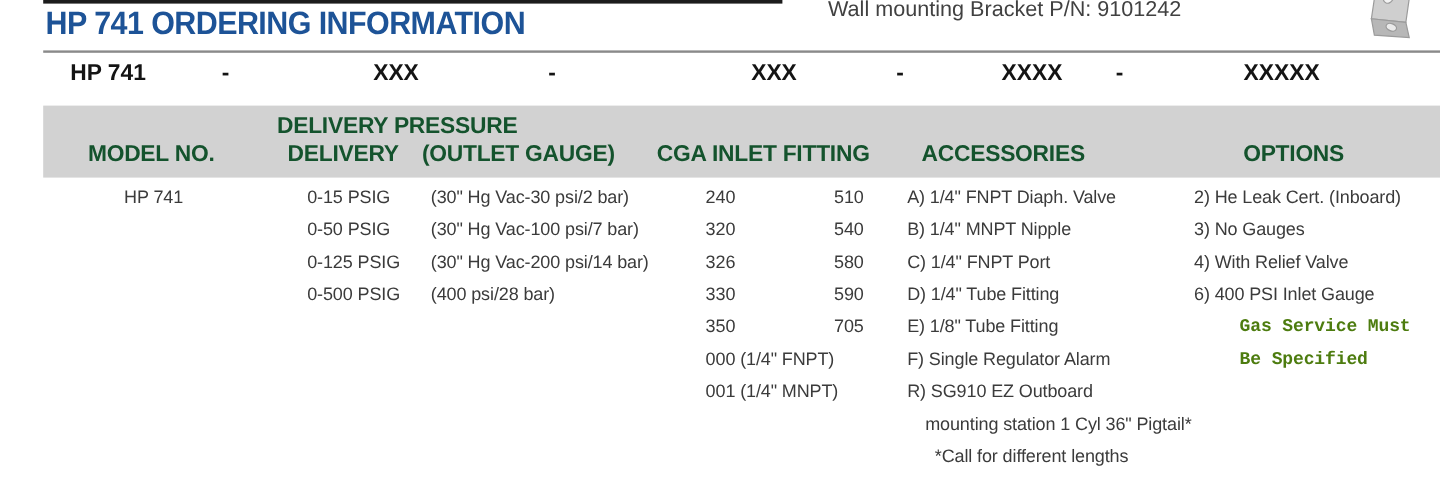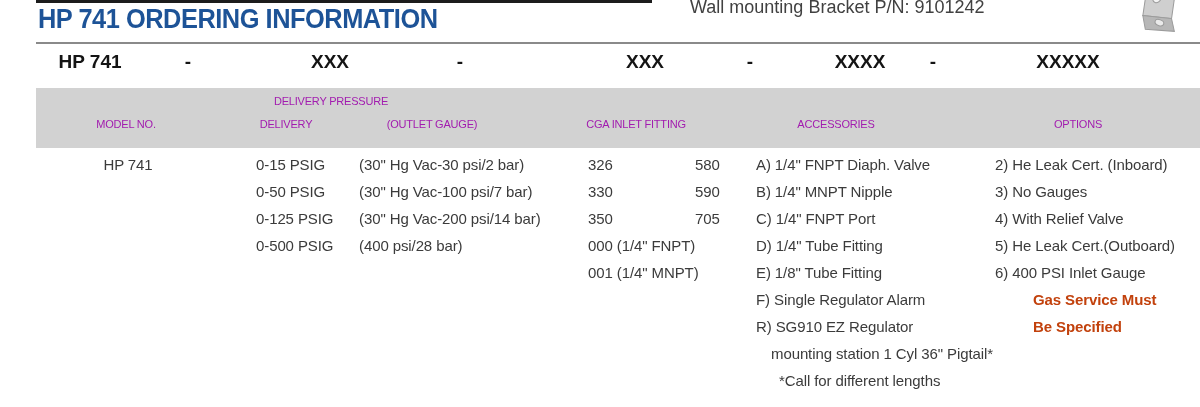--- a/index.html
+++ b/index.html
@@ -19,22 +19,22 @@
 
   .order-row span{
     position:absolute;top:51px;transform:translateX(-50%);
     font-size:19px;font-weight:bold;color:#141414;white-space:nowrap;
   }
   .oc0{left:62px;} .oc1{left:160px;} .oc2{left:302px;} .oc3{left:432px;}
   .oc4{left:617px;} .oc5{left:722px;} .oc6{left:832px;} .oc7{left:905px;} .oc8{left:1040px;}
 
   .band{position:absolute;left:8px;top:88px;width:1184px;height:60px;background:#d2d2d2;}
   .band .lbl{
-    position:absolute;transform:translateX(-50%);font-size:11px;font-weight:normal;
-    color:#a21caf;white-space:nowrap;letter-spacing:-0.2px;
+    position:absolute;transform:translateX(-50%);font-size:19px;font-weight:bold;
+    color:#14532d;white-space:nowrap;letter-spacing:-0.2px;
   }
   .gh{top:7px;left:295px;}
   .h-model{top:30px;left:90px;text-align:right;}
   .h-delivery{top:30px;left:250px;}
   .h-gauge{top:30px;left:396px;}
   .h-cga{top:30px;left:600px;}
   .h-acc{top:30px;left:800px;}
   .h-opt{top:30px;left:1042px;}
 
   .col{position:absolute;top:152px;font-size:15px;color:#3b3b3b;letter-spacing:-0.1px;}
@@ -42,21 +42,21 @@
   .col-model{left:25px;width:150px;text-align:center;}
   .col-delivery{left:228px;}
   .col-gauge{left:331px;}
   .col-cga{left:560px;width:160px;}
   .col-cga .cell{position:relative;}
   .col-cga .r{position:absolute;left:107px;top:0;}
   .col-acc{left:728px;}
   .col-acc .indent1{padding-left:15px;}
   .col-acc .indent2{padding-left:23px;}
   .col-opt{left:967px;}
-  .col-opt .opt-note{padding-left:38px;font-weight:bold;color:#c2410c;}
+  .col-opt .opt-note{padding-left:38px;font-weight:bold;color:#4d7c0f;font-family:Liberation Mono, monospace;}
 </style>
 </head>
 <body>
 
 <div class="page">
 
   <div class="top-line"></div>
 
   <div class="title">HP 741 ORDERING INFORMATION</div>
 
@@ -110,20 +110,28 @@
 
   <div class="col col-gauge">
     <div class="cell">(30" Hg Vac-30 psi/2 bar)</div>
     <div class="cell">(30" Hg Vac-100 psi/7 bar)</div>
     <div class="cell">(30" Hg Vac-200 psi/14 bar)</div>
     <div class="cell">(400 psi/28 bar)</div>
   </div>
 
   <div class="col col-cga">
     <div class="cell">
+      <span>240</span>
+      <span class="r">510</span>
+    </div>
+    <div class="cell">
+      <span>320</span>
+      <span class="r">540</span>
+    </div>
+    <div class="cell">
       <span>326</span>
       <span class="r">580</span>
     </div>
     <div class="cell">
       <span>330</span>
       <span class="r">590</span>
     </div>
     <div class="cell">
       <span>350</span>
       <span class="r">705</span>
@@ -136,28 +144,27 @@
     </div>
   </div>
 
   <div class="col col-acc">
     <div class="cell">A) 1/4" FNPT Diaph. Valve</div>
     <div class="cell">B) 1/4" MNPT Nipple</div>
     <div class="cell">C) 1/4" FNPT Port</div>
     <div class="cell">D) 1/4" Tube Fitting</div>
     <div class="cell">E) 1/8" Tube Fitting</div>
     <div class="cell">F) Single Regulator Alarm</div>
-    <div class="cell">R) SG910 EZ Regulator</div>
+    <div class="cell">R) SG910 EZ Outboard</div>
     <div class="cell indent1">mounting station 1 Cyl 36" Pigtail*</div>
     <div class="cell indent2">*Call for different lengths</div>
   </div>
 
   <div class="col col-opt">
     <div class="cell">2) He Leak Cert. (Inboard)</div>
     <div class="cell">3) No Gauges</div>
     <div class="cell">4) With Relief Valve</div>
-    <div class="cell">5) He Leak Cert.(Outboard)</div>
     <div class="cell">6) 400 PSI Inlet Gauge</div>
     <div class="cell opt-note">Gas Service Must</div>
     <div class="cell opt-note">Be Specified</div>
   </div>
 
 </div>
 
 </body></html>

